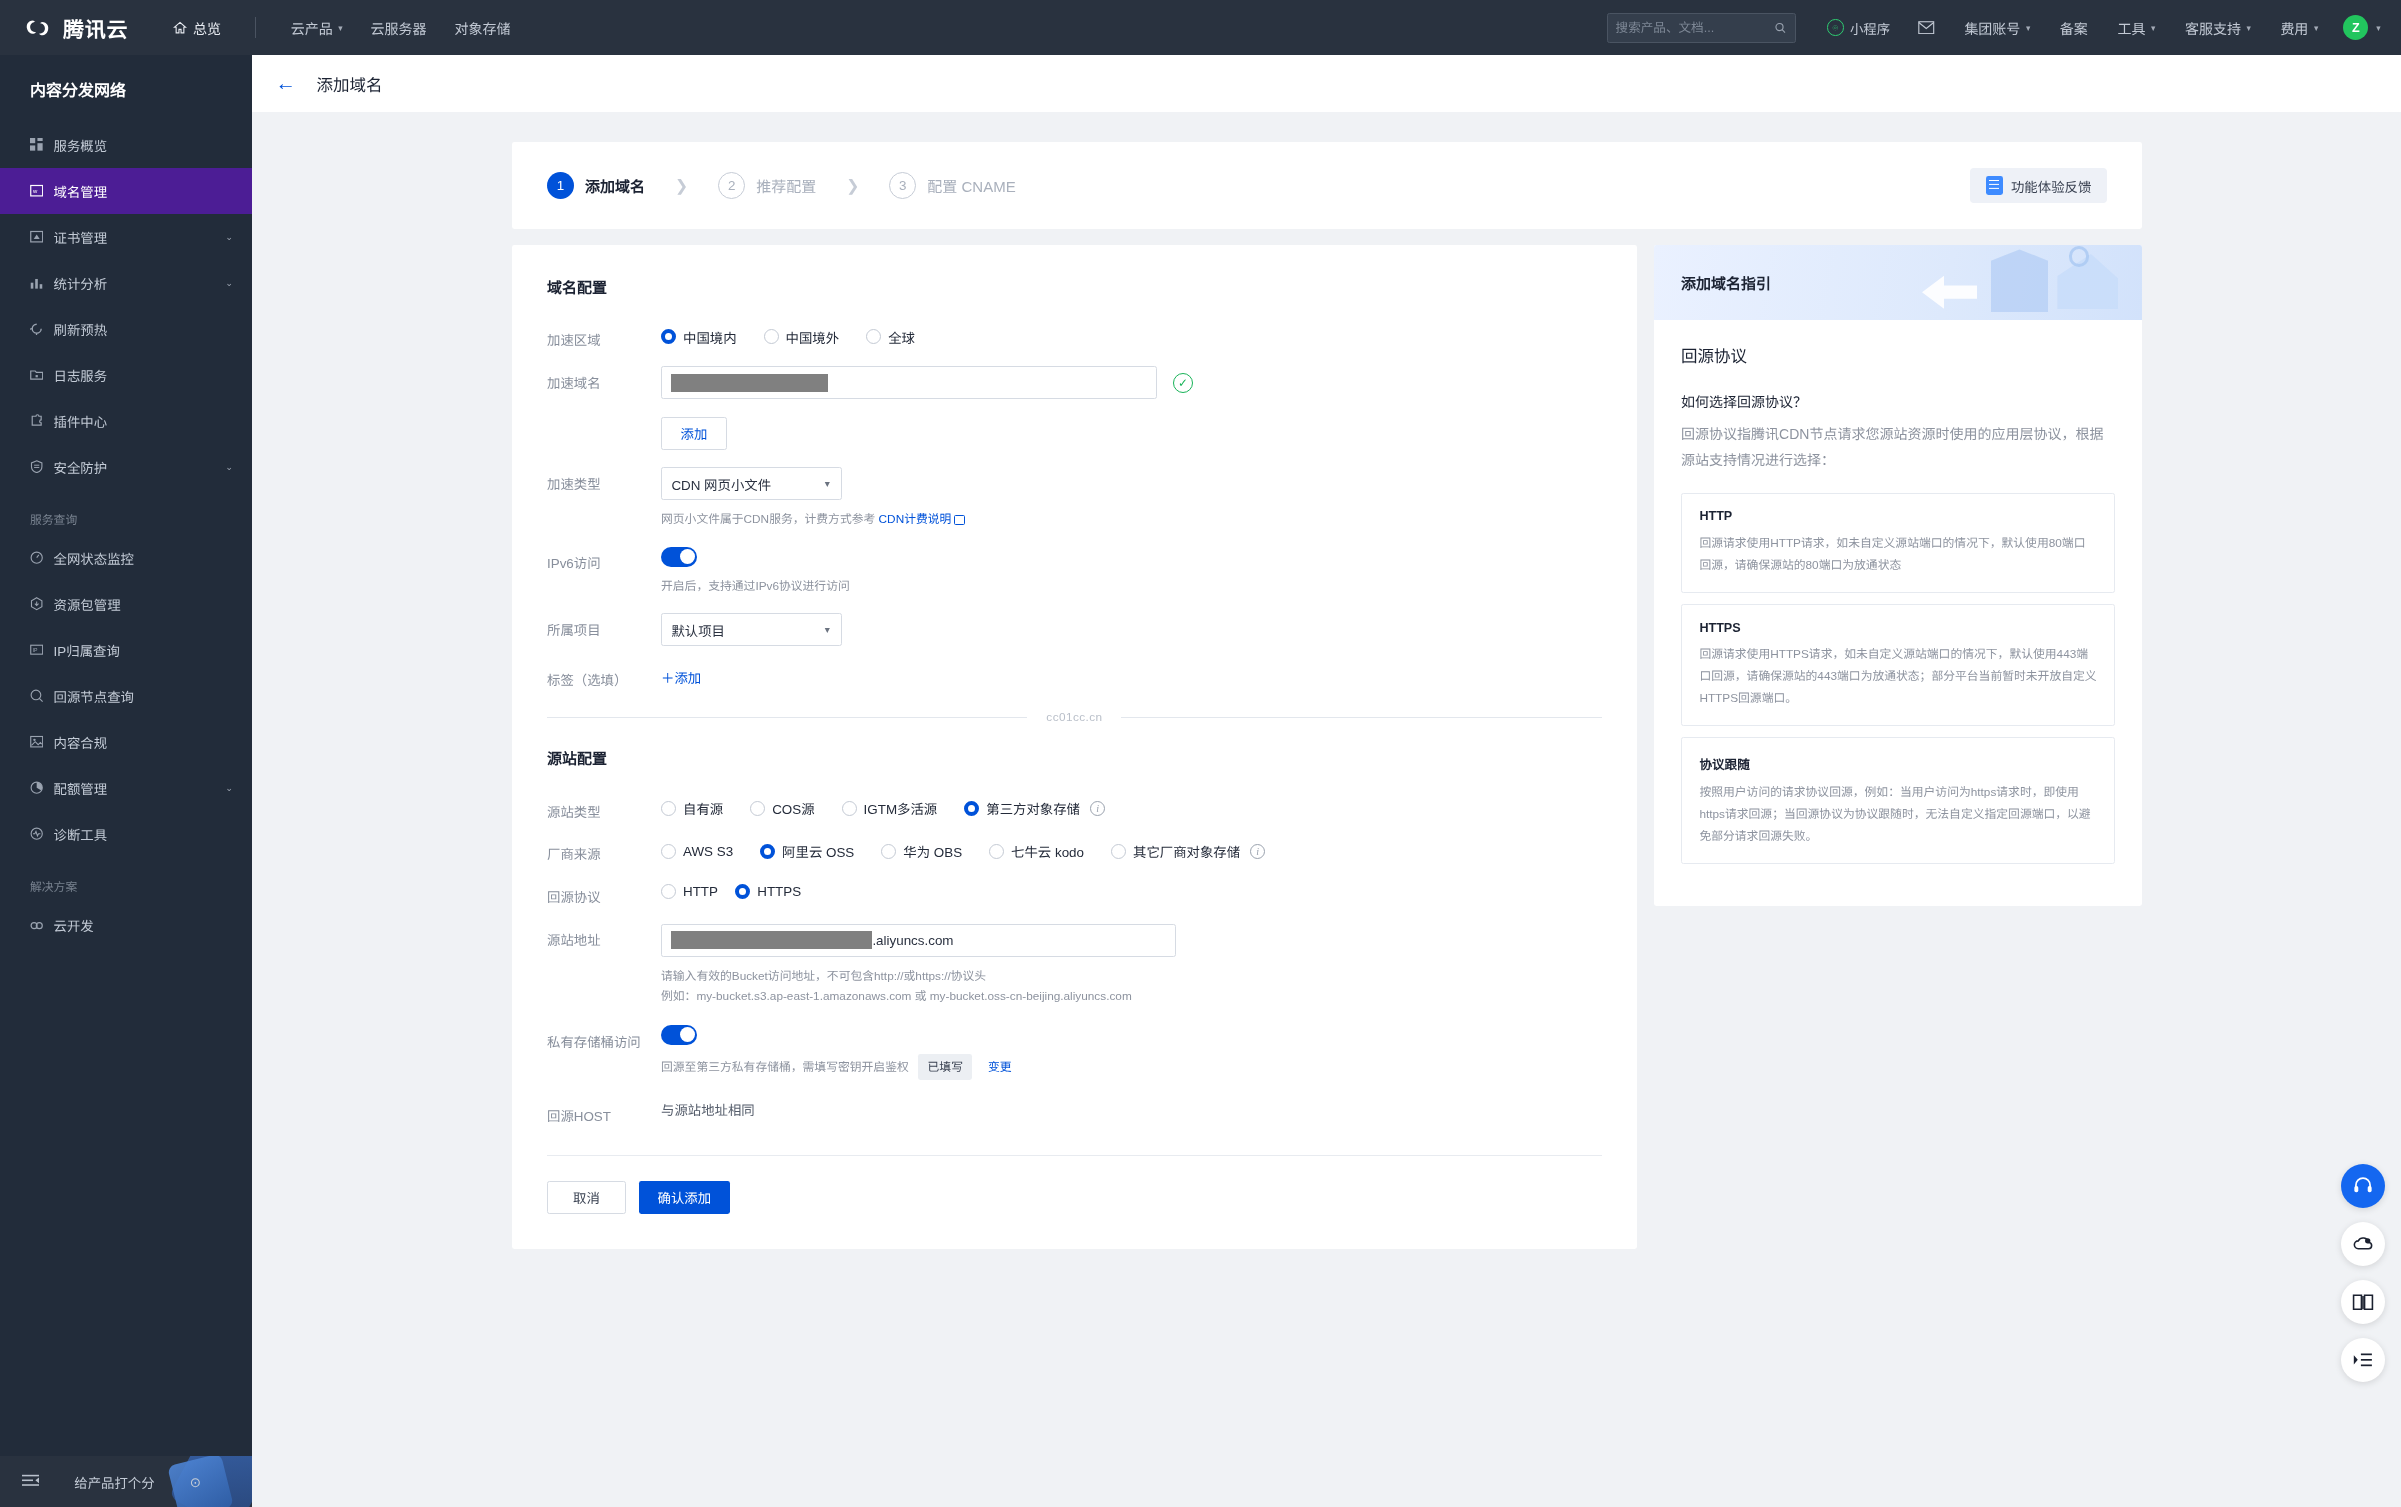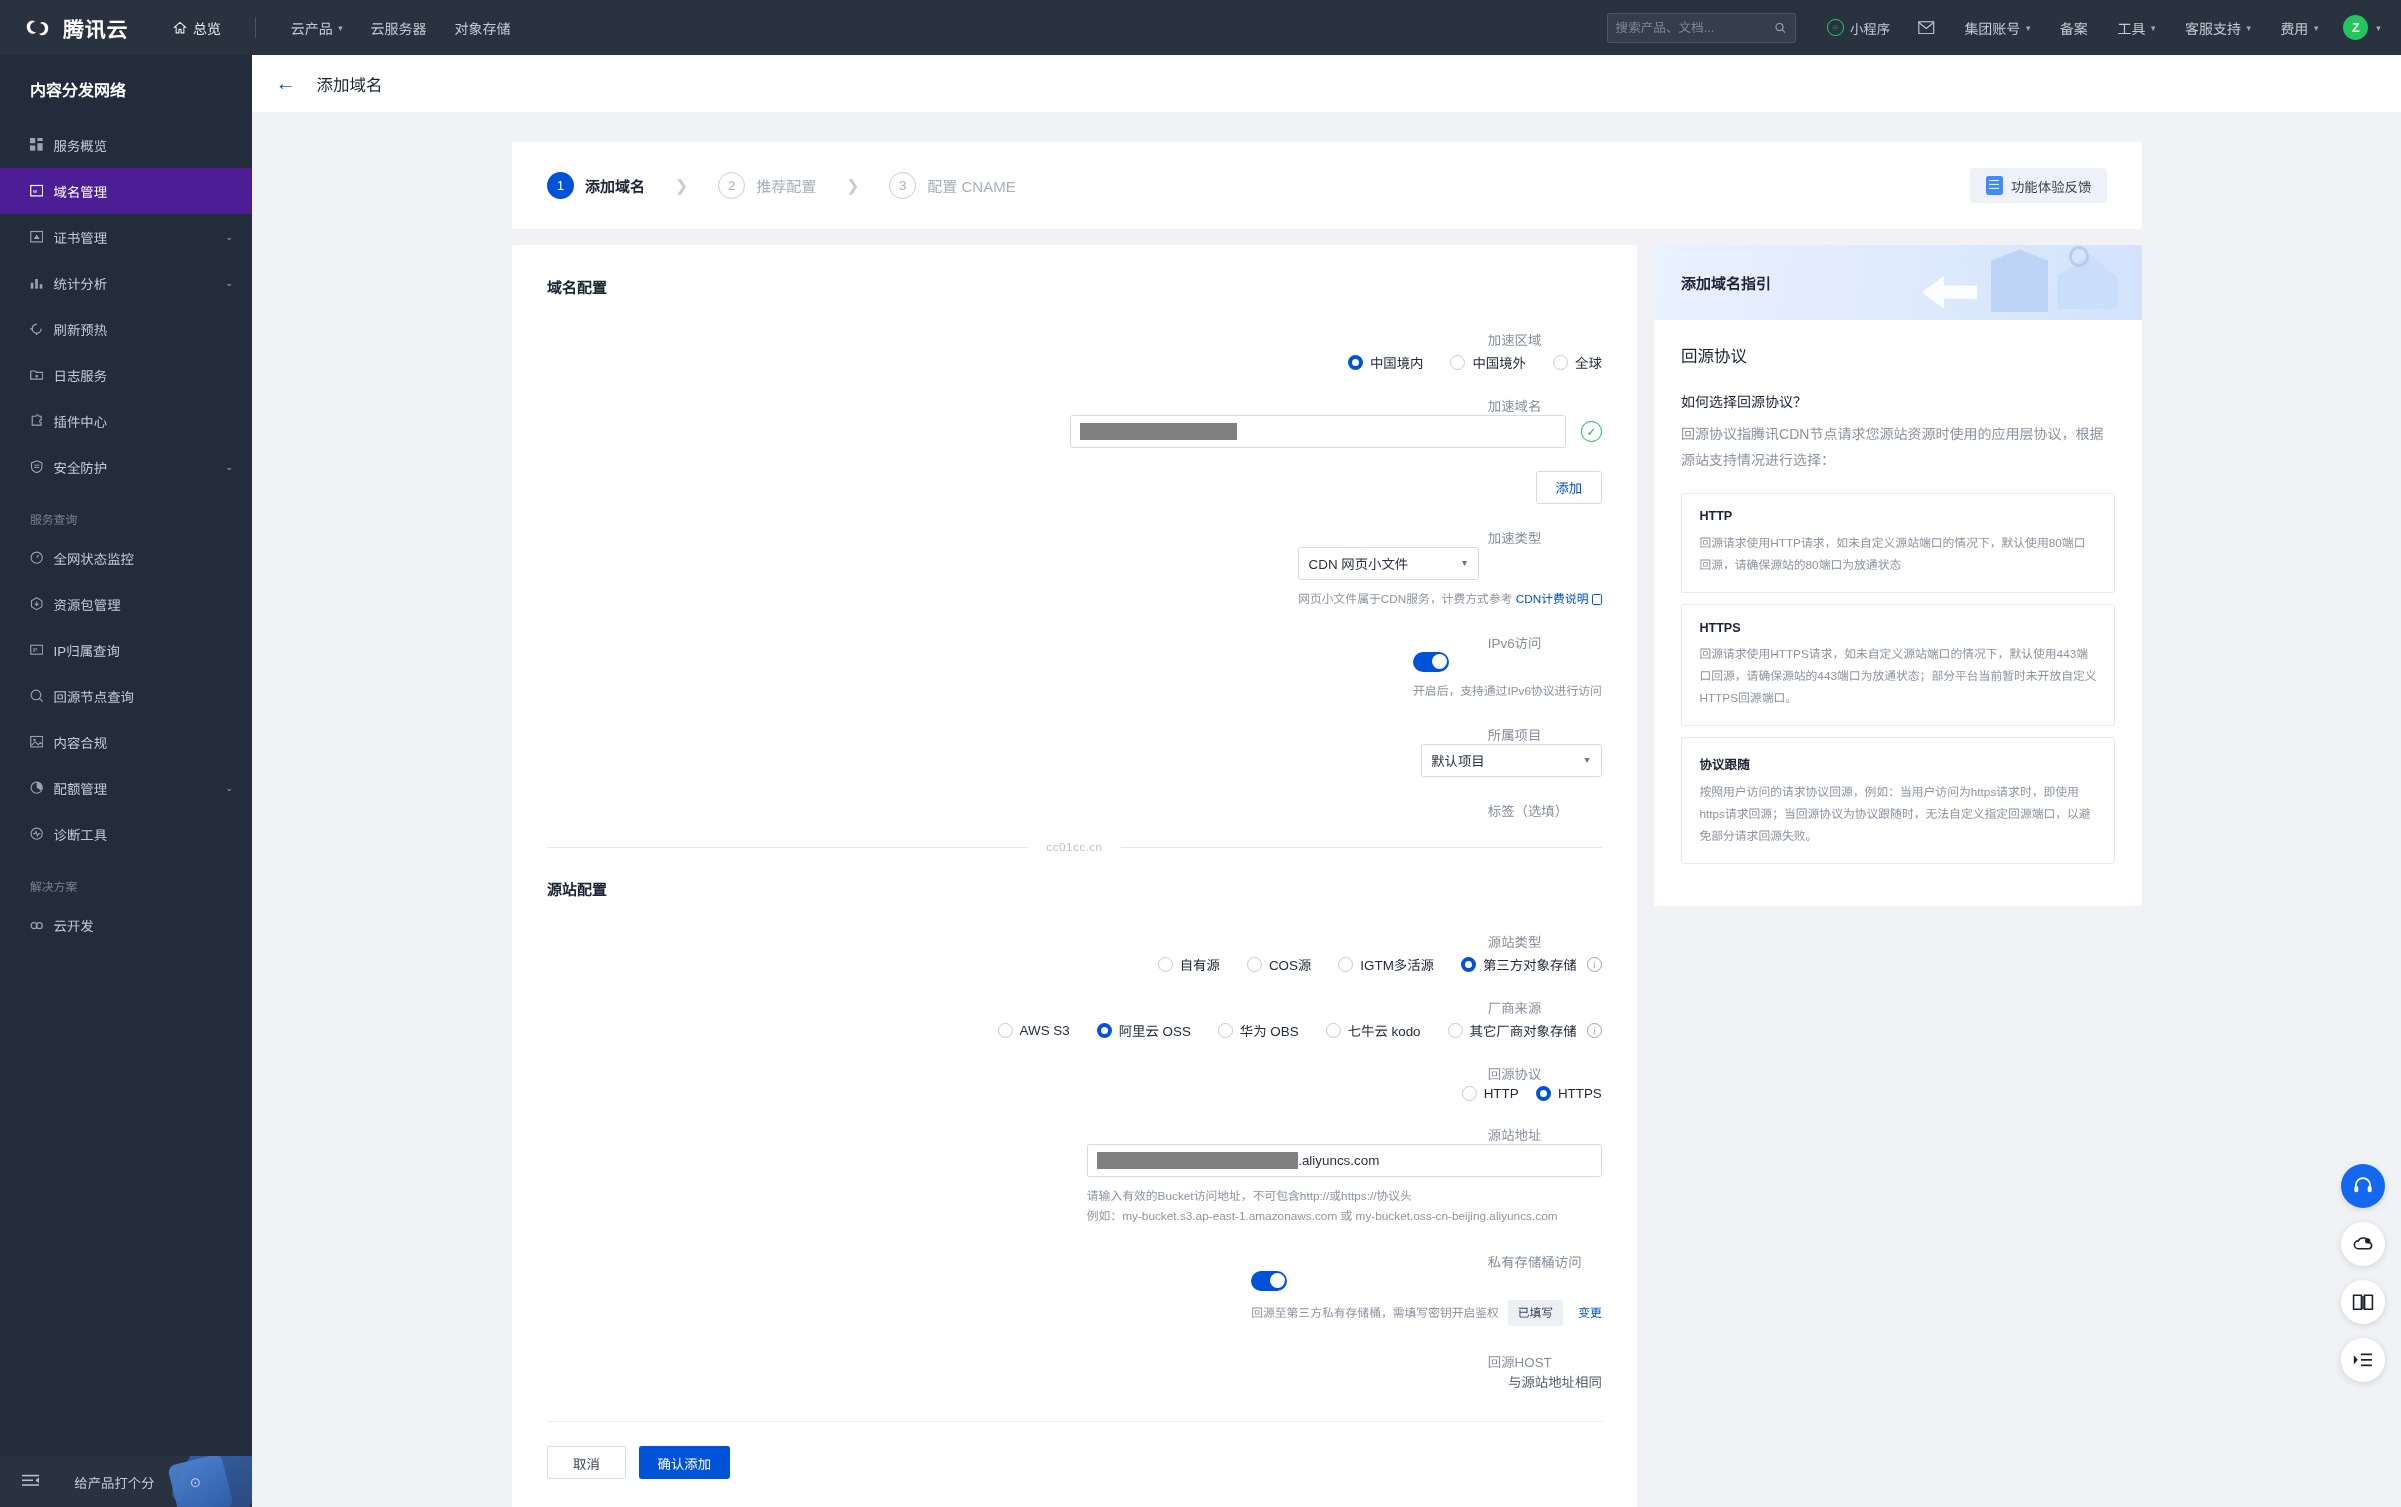--- a/index.html
+++ b/index.html
@@ -117,21 +117,21 @@
   .fb-icon::after {
     content: ""; position: absolute; left: 3.1px; top: 3.9px; width: 10.2px; height: 1.6px;
     background: #fff; box-shadow: 0 3.9px 0 #fff, 0 7.9px 0 #fff;
   }
 
   .main-row { display: flex; margin: 15.7px 260px 0 260px; gap: 17.3px; align-items: flex-start; }
 
   
   .form-card { width: 1125px; background: #fff; border-radius: 2.4px; padding: 31px 35px 35px 35px; position: relative; }
   .sec-title { font-size: 15px; font-weight: 700; color: #1c2333; margin-bottom: 27px; }
-  .frow { display: flex; align-items: flex-end; margin-bottom: 17.3px; flex-direction: column; }
+  .frow { display: flex; align-items: flex-start; margin-bottom: 17.3px; }
   .flabel { width: 114px; font-size: 13.4px; color: #888f9c; padding-top: 5.5px; flex-shrink: 0; }
   .fbody { flex: 1; }
   .radio-row { display: flex; align-items: center; gap: 27px; flex-wrap: wrap; padding-top: 3.1px; }
   .radio { display: flex; align-items: center; gap: 7px; font-size: 13.4px; color: #242b3a; cursor: pointer; }
   .rdot { width: 15px; height: 15px; border-radius: 50%; border: 1.6px solid #c4cad4; background: #fff; flex-shrink: 0; }
   .radio.sel .rdot { border: 4.7px solid #0052d9; }
   .info-ico {
     width: 15px; height: 15px; border-radius: 50%; border: 1.2px solid #9aa2ae; color: #9aa2ae;
     font-size: 10.2px; display: flex; align-items: center; justify-content: center;
     font-style: italic; font-family: "Liberation Serif", serif; cursor: pointer; margin-left: 3.1px;
@@ -570,20 +570,23 @@
         <div class="fbody">
           <div class="select">
             <span>默认项目</span>
             <span class="sel-caret">▼</span>
           </div>
         </div>
       </div>
 
       <div class="frow">
         <div class="flabel">标签（选填）</div>
+        <div class="fbody">
+          <span class="plus-add">＋添加</span>
+        </div>
       </div>
 
       <div class="watermark">cc01cc.cn</div>
 
       <div class="sec-title">源站配置</div>
 
       <div class="frow">
         <div class="flabel">源站类型</div>
         <div class="fbody">
           <div class="radio-row">

